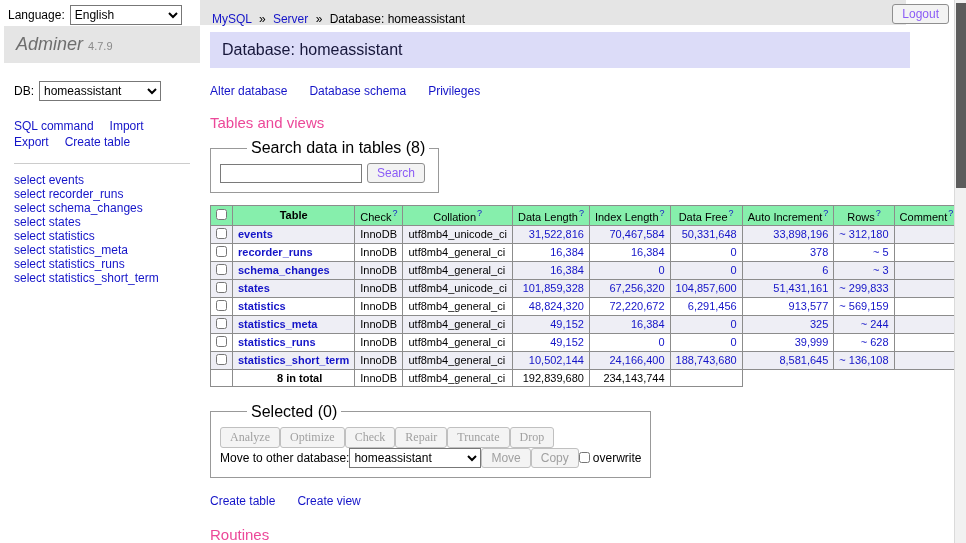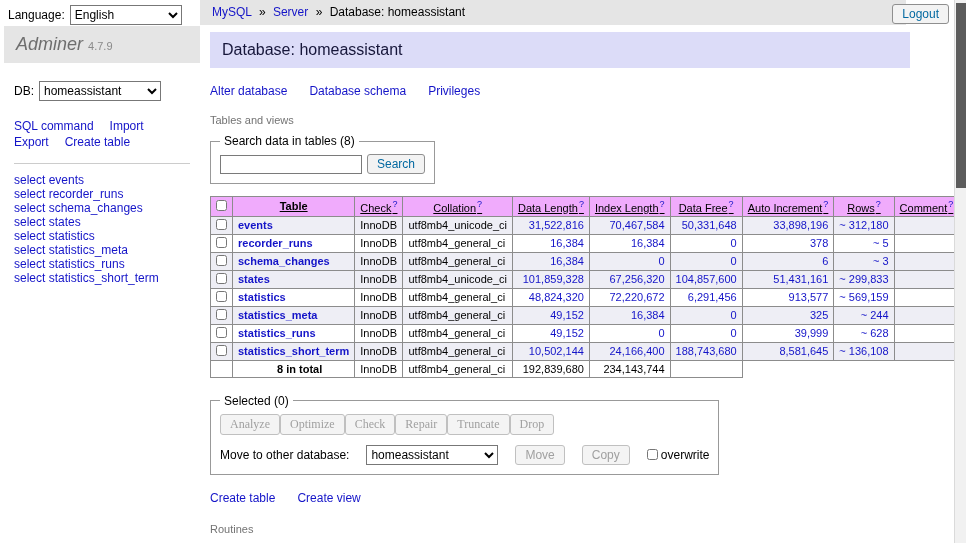--- a/index.html
+++ b/index.html
@@ -13,21 +13,21 @@
     overflow: hidden;
   }
   a { color: #1414c8; text-decoration: none; cursor: pointer; }
   button {
     font-family: "Liberation Sans", sans-serif;
     font-size: 12px;
     background: #f3f3f3;
     border: 1px solid #8f8f8f;
     border-radius: 3px;
     padding: 2px 9px;
-    color: #0369a1;
+    color: #8b5cf6;
     cursor: pointer;
   }
   button:disabled { color: #a0a0a0; border-color: #c0c0c0; background: #f4f4f4; cursor: default; }
   select {
     font-family: "Liberation Sans", sans-serif;
     font-size: 12px;
     border: 1px solid #777;
     background: #fff;
     height: 20px;
   }
@@ -38,21 +38,21 @@
     height: 19px;
     padding: 1px 3px;
   }
 
   
   .lang-row { position: absolute; top: 5px; left: 8px; }
   .lang-row label { margin-right: 5px; }
   .lang-row select { width: 112px; }
   .breadcrumb {
     position: absolute; top: 0; left: 200px; width: 706px; height: 25px;
-    background: #e5e5e5; line-height: 25px; padding: 0 12px;
+    background: #e5e5e5; line-height: 25px; padding: 7px 12px;
   }
   .breadcrumb .sep { color: #000; margin: 0 4px; }
   .logout { position: absolute; top: 4px; right: 17px; }
 
   
   .scrollbar { position: absolute; top: 0; right: 0; width: 12px; height: 543px; background: #f1f1f1; border-left: 1px solid #dadada; }
   .scroll-thumb { position: absolute; top: 3px; left: 1px; width: 10px; height: 185px; background: #5c5c5c; }
 
   
   .sidebar { position: absolute; left: 4px; top: 26px; width: 196px; }
@@ -72,34 +72,34 @@
 
   
   .content { position: absolute; left: 210px; top: 26px; width: 700px; }
   .content h2 {
     background: #dcdcf8; color: #16163a;
     font-size: 16px; font-weight: 400;
     padding: 9px 12px; margin-top: 6px;
   }
   .nav-links { margin-top: 16px; }
   .nav-links a, .create-links a, .routine-links a { margin-right: 22px; }
-  h3 { font-size: 11px; font-weight: 400; color: #737373; }
+  h3 { font-size: 15px; font-weight: 400; color: #ec4899; }
   .h-tables { margin-top: 16px; }
   .h-routines { margin-top: 18px; }
   .create-links { margin-top: 16px; }
 
   fieldset { border: 1px solid #999; padding: 6px 9px 9px; width: max-content; }
-  legend { padding: 0 4px; font-size: 12px; }
+  legend { padding: 0 4px; font-size: 16px; margin-left: 27px; }
   .search-box { margin-top: 8px; }
   .search-box input { width: 142px; margin-right: 5px; }
 
   
   table { border-collapse: collapse; margin-top: 12px; font-size: 11px; }
   th, td { border: 1px solid #8c8c8c; padding: 2px 5px; white-space: nowrap; height: 17px; vertical-align: middle; }
-  thead th { background: #f0abfc; font-weight: 400; text-align: center; text-decoration: underline; }
+  thead th { background: #86efac; font-weight: 400; text-align: center; }
   thead th.colname { font-weight: 700; }
   thead sup { color: #1414c8; font-size: 9px; margin-left: 1px; }
   .c0 { width: 22px; text-align: center; }
   .c1 { width: 126px; }
   .c2 { width: 46px; }
   .c3 { width: 102px; }
   .c4 { width: 72px; }
   .c5 { width: 76px; }
   .c6 { width: 64px; }
   .c7 { width: 84px; }
@@ -109,21 +109,21 @@
   td.num a { color: #1414c8; }
   td.num.dark { color: #000; }
   a.tname { font-weight: 700; }
   tbody tr.shaded { background: #eeeef5; margin-left: 48px; }
   td.bold { font-weight: 700; padding-left: 44px; }
   input[type="checkbox"] { width: 11px; height: 11px; }
 
   
   .selected-box { margin-top: 16px; min-width: 396px; }
   .sel-buttons button { margin-right: 0; font-family: Liberation Serif, serif; }
-  .move-row { margin-top: 10px; display: flex; align-items: center; gap: 17px; }
+  .move-row { margin-top: 0; display: flex; align-items: center; gap: 0; }
   .move-row select { width: 132px; }
   .ovw { display: inline-flex; align-items: center; gap: 3px; cursor: pointer; }
 </style>
 </head>
 <body>
 
 <div class="lang-row">
   <label>Language:</label><select><option>English</option></select>
 </div>
 

